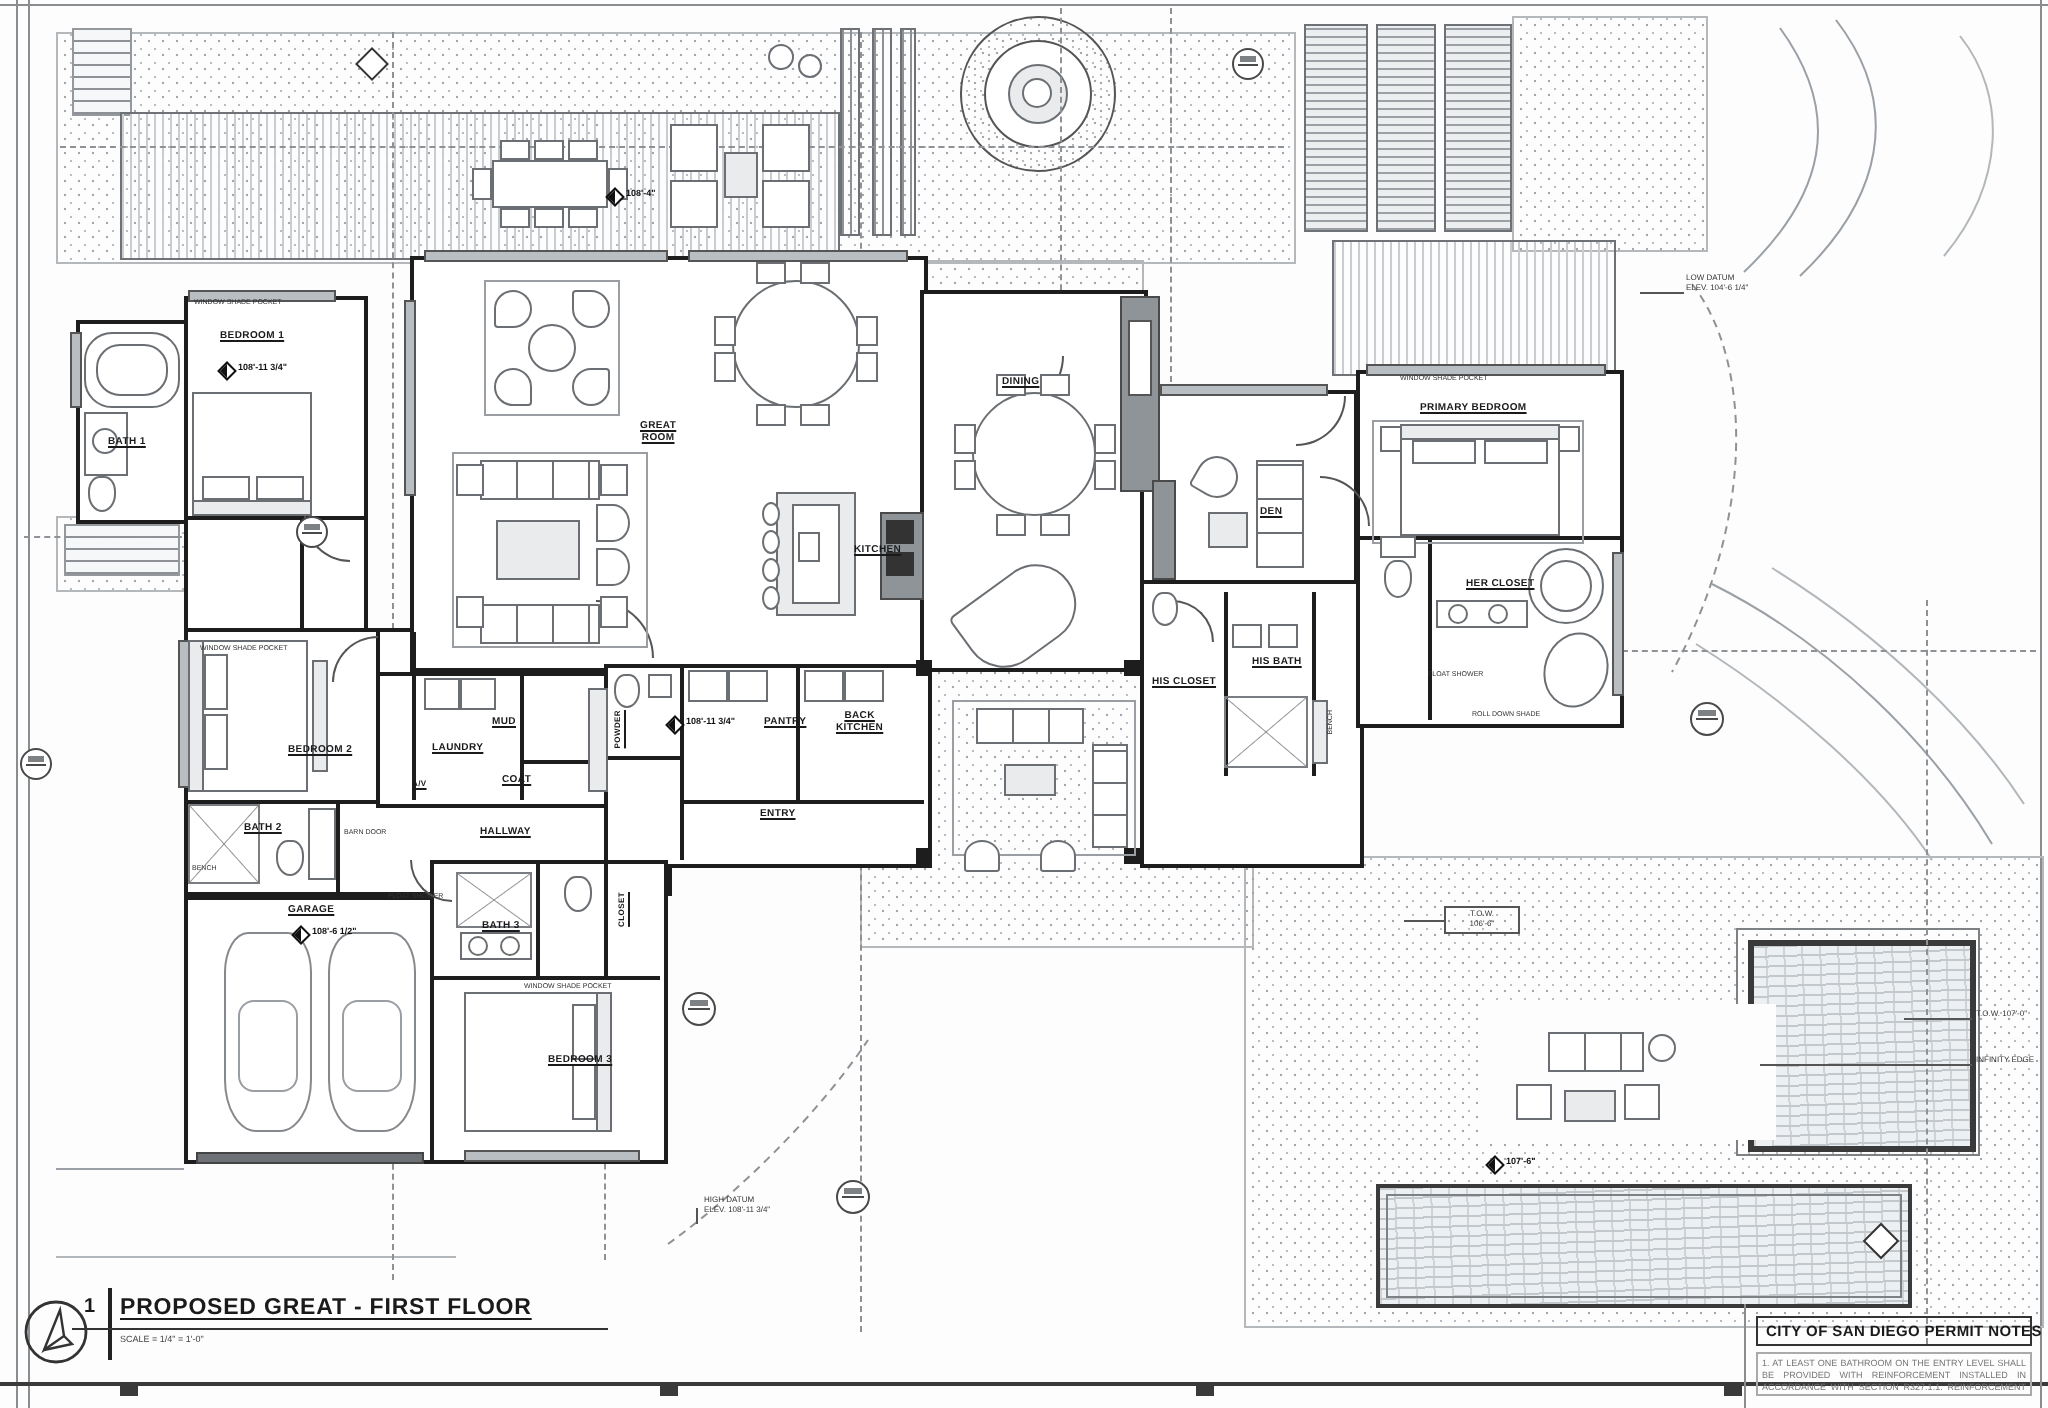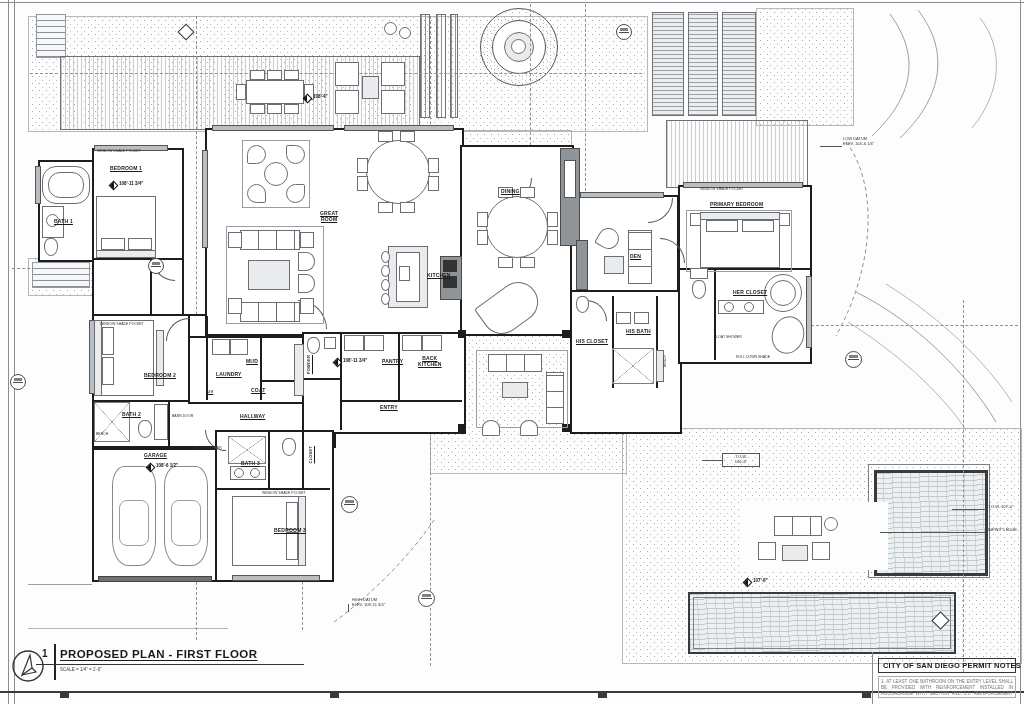--- a/index.html
+++ b/index.html
@@ -429,21 +429,21 @@
   <div class="abs dmark" style="left:180px;top:26px;width:10px;height:10px"></div>
   <div class="abs dmark" style="left:934px;top:614px;width:11px;height:11px"></div>
 
   <svg class="abs" style="left:10px;top:648px" width="36" height="36" viewBox="0 0 36 36">
     <circle cx="18" cy="18" r="15" fill="none" stroke="#333" stroke-width="1.4"></circle>
     <path d="M12,27 L20,7 L22,20 Z" fill="none" stroke="#333" stroke-width="1.2"></path>
     <path d="M12,27 L26,24 L22,20" fill="none" stroke="#333" stroke-width="1.2"></path>
   </svg>
   <div class="abs tb-num" style="left:42px;top:648px">1</div>
   <div class="abs" style="left:54px;top:644px;width:1.5px;height:36px;background:#222"></div>
-  <div class="abs tb-title" style="left:60px;top:648px">PROPOSED PLAN - FIRST FLOOR</div>
+  <div class="abs tb-title" style="left:60px;top:648px">PROPOSED GREAT - FIRST FLOOR</div>
   <div class="abs" style="left:36px;top:664px;width:268px;height:1px;background:#333"></div>
   <div class="abs tb-scale" style="left:60px;top:667px">SCALE = 1/4" = 1'-0"</div>
 
   <div class="abs" style="left:872px;top:652px;width:1px;height:52px;background:#8a8d90"></div>
   <div class="abs" style="left:878px;top:658px;width:138px;height:15px;border:1px solid #333;display:flex;align-items:center;padding-left:4px;box-sizing:border-box">
     <span class="pn-title">CITY OF SAN DIEGO PERMIT NOTES</span>
   </div>
   <div class="abs pn-body" style="left:878px;top:676px;width:138px;height:22px;border:1px solid #aaa;padding:2px;box-sizing:border-box;overflow:hidden">1. AT LEAST ONE BATHROOM ON THE ENTRY LEVEL SHALL BE PROVIDED WITH REINFORCEMENT INSTALLED IN ACCORDANCE WITH SECTION R327.1.1. REINFORCEMENT SHALL BE MINIMUM 2X8 SOLID LUMBER LOCATED BETWEEN 32" AND 39" ABOVE FINISH FLOOR, FLUSH WITH WALL FRAMING, ON BOTH SIDES OF THE FIXTURE. (SECTION R327)</div>
 
 </div>

